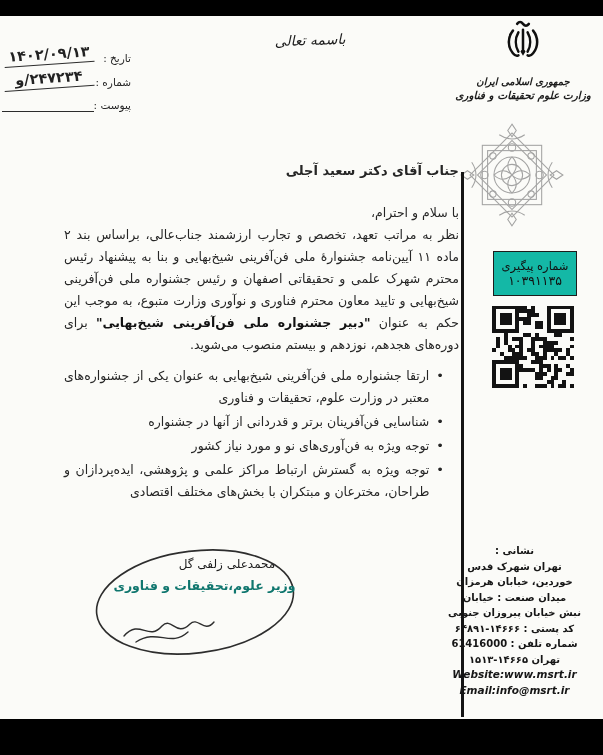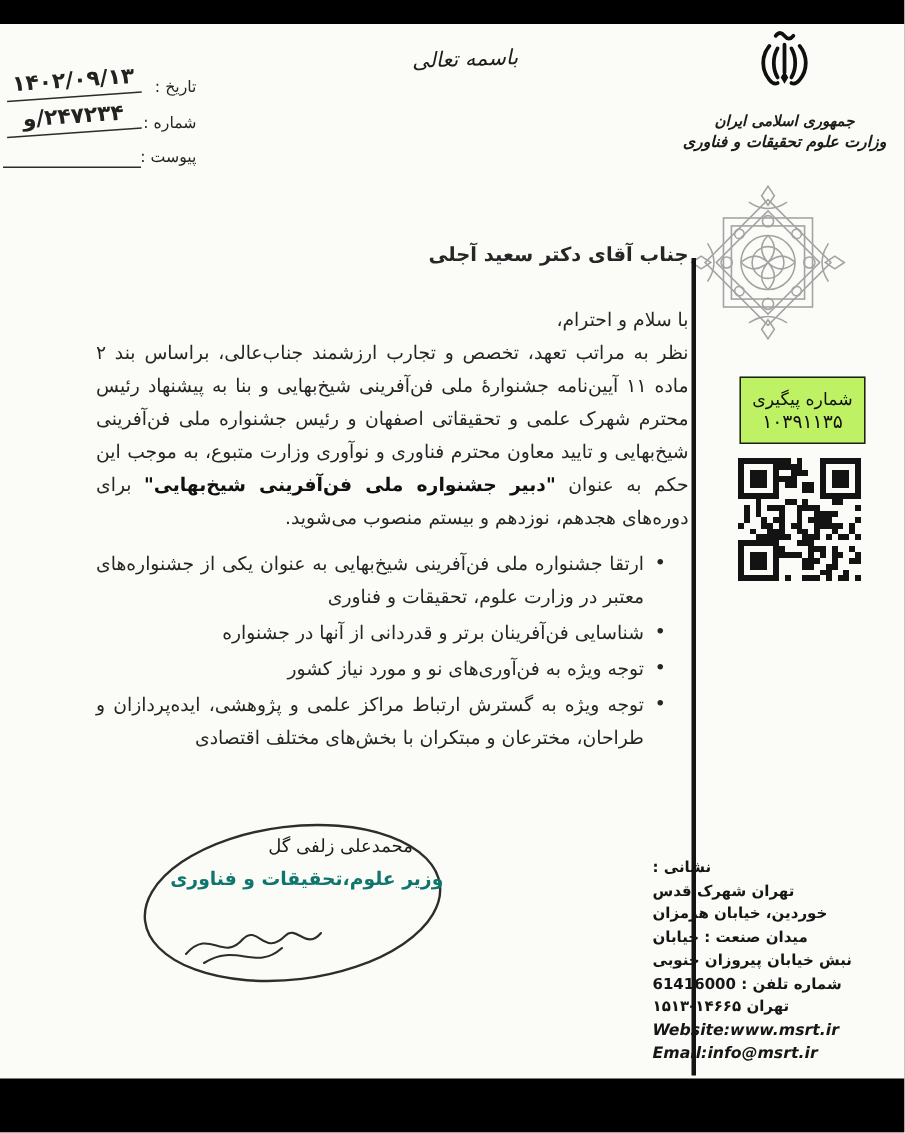--- a/index.html
+++ b/index.html
@@ -32,21 +32,21 @@
 
   
   .ornament{position:absolute;left:459px;top:106px;opacity:.8;}
 
   
   .vrule{position:absolute;left:461px;top:156px;width:3px;height:545px;background:#141414;}
 
   
   .tracking-box{position:absolute;left:493px;top:235px;width:82px;height:43px;
                 border:1.5px solid #1d1d1d;display:flex;flex-direction:column;
-                justify-content:center;align-items:center;background:#bef264;}
+                justify-content:center;align-items:center;background:#14b8a6;}
   .track-label{font-size:11.5px;line-height:14px;color:#111;white-space:nowrap;}
   .track-num{font-size:12.5px;line-height:16px;letter-spacing:2px;direction:ltr;color:#111;}
 
   
   .qr{position:absolute;left:492px;top:288px;width:82px;height:85px;}
 
   
   .body-text{position:absolute;left:64px;top:146px;width:395px;font-size:12.5px;
              line-height:22px;text-align:justify;color:#262626;}
   .addressee{font-weight:bold;font-size:13px;line-height:18px;margin-bottom:22px;text-align:right;}
@@ -61,22 +61,22 @@
 
   
   .sig-block{position:absolute;left:92px;top:528px;width:220px;height:120px;}
   .sig-block svg{position:absolute;left:0;top:0;}
   .sig-name{position:absolute;left:55px;top:13px;width:160px;text-align:center;
             font-weight:normal;font-size:12px;color:#1b1b1b;}
   .sig-title{position:absolute;left:20px;top:34px;width:185px;text-align:center;
              font-weight:bold;font-size:12.5px;color:#0f766e;}
 
   
-  .footer-addr{position:absolute;left:435px;right:9px;top:527px;text-align:left;
-               font-size:10px;font-weight:bold;line-height:15.5px;color:#161616;margin-top:28px;}
+  .footer-addr{position:absolute;left:435px;right:9px;top:527px;text-align:center;
+               font-size:10px;font-weight:bold;line-height:15.5px;color:#161616;}
   .footer-addr .en{direction:ltr;font-style:italic;font-size:10.5px;}
 </style>
 </head>
 <body>
 
 <div class="page">
   <div class="bar top"></div>
   <div class="bar bottom"></div>
 
   <div class="paper">
@@ -403,20 +403,21 @@
       <div class="sig-name">محمدعلی زلفی گل</div>
       <div class="sig-title">وزیر علوم،تحقیقات و فناوری</div>
     </div>
 
     <div class="footer-addr">
       <div>نشانی :</div>
       <div>تهران شهرک قدس</div>
       <div>خوردین، خیابان هرمزان</div>
       <div>میدان صنعت : خیابان</div>
       <div>نبش خیابان پیروزان جنوبی</div>
+      <div>کد پستی : ۱۴۶۶۶-۶۴۸۹۱</div>
       <div>شماره تلفن : 61416000</div>
       <div>تهران ۱۴۶۶۵-۱۵۱۳</div>
       <div class="en">Website:www.msrt.ir</div>
       <div class="en">Email:info@msrt.ir</div>
     </div>
 
   </div>
 </div>
 
 </body></html>

